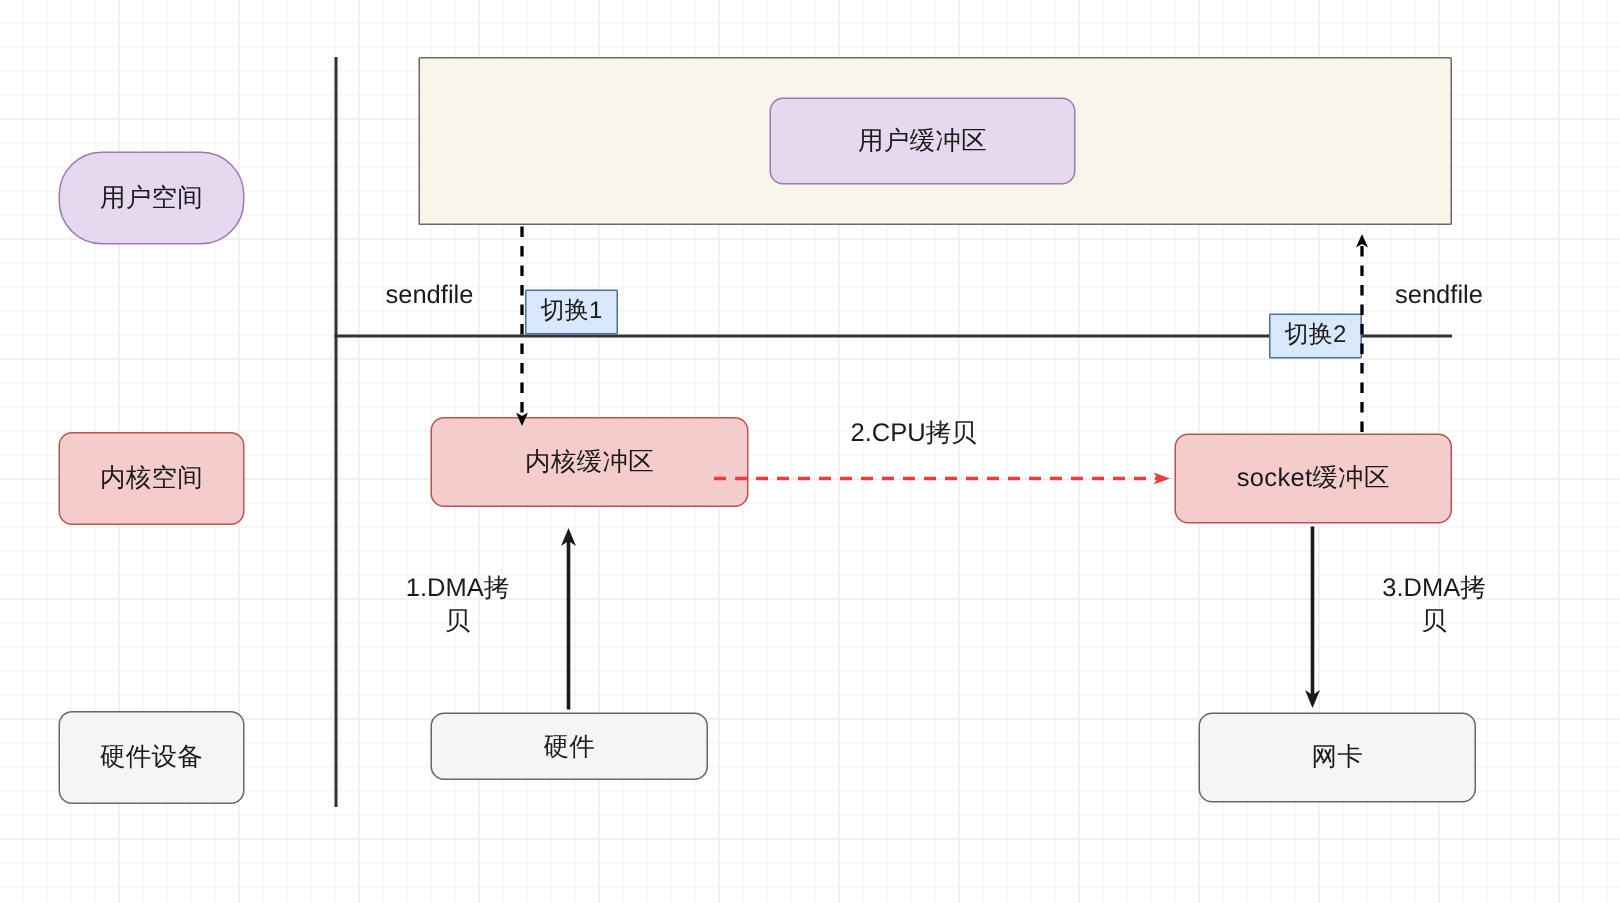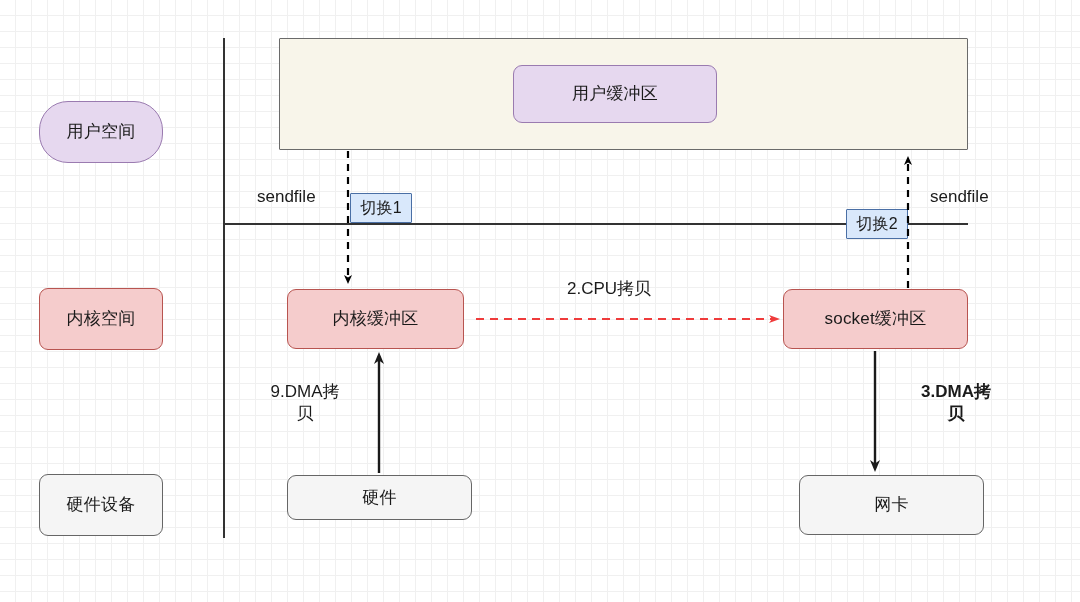--- a/index.html
+++ b/index.html
@@ -74,22 +74,22 @@
     width: 204px;
     height: 58px;
     background: #e6d8ef;
     border: 1.4px solid #9a7bb0;
     border-radius: 9px;
   }
 
   
   .node-kernel-buffer {
     left: 287px;
-    top: 289px;
-    width: 177px;
+    top: 278px;
+    width: 212px;
     height: 60px;
     background: #f5cccc;
     border: 1.4px solid #b85450;
     border-radius: 9px;
   }
   .node-socket-buffer {
     left: 783px;
     top: 289px;
     width: 185px;
     height: 60px;
@@ -138,21 +138,21 @@
     color: #1a1a1a;
     font-size: 17px;
     line-height: 1.3;
     white-space: pre;
     text-align: center;
   }
   .txt-sendfile-l { left: 257px; top: 186px; }
   .txt-sendfile-r { left: 930px; top: 186px; }
   .txt-cpu        { left: 567px; top: 278px; }
   .txt-dma1       { left: 261px; top: 381px; text-align: center; width: 88px; }
-  .txt-dma3       { left: 912px; top: 381px; text-align: center; width: 88px; font-weight: bold; }
+  .txt-dma3       { left: 912px; top: 381px; text-align: center; width: 88px; }
 
   
   .vline {
     position: absolute;
     left: 223px;
     top: 38px;
     width: 2px;
     height: 500px;
     background: #333333;
   }
@@ -215,21 +215,21 @@
   <div class="node switch-chip chip-1">
     <span>切换1</span>
   </div>
   <div class="node switch-chip chip-2">
     <span>切换2</span>
   </div>
 
   <div class="txt txt-sendfile-l">sendfile</div>
   <div class="txt txt-sendfile-r">sendfile</div>
   <div class="txt txt-cpu">2.CPU拷贝</div>
-  <div class="txt txt-dma1">9.DMA拷
+  <div class="txt txt-dma1">1.DMA拷
 贝</div>
   <div class="txt txt-dma3">3.DMA拷
 贝</div>
 
   <svg class="overlay" viewBox="0 0 1080 602">
     <defs>
       <marker id="mk-black" markerWidth="10" markerHeight="10" refX="6" refY="4" orient="auto" markerUnits="userSpaceOnUse">
         <path d="M0,0 L9,4 L0,8 L2.4,4 Z" fill="#000000"></path>
       </marker>
       <marker id="mk-black-up" markerWidth="10" markerHeight="10" refX="6" refY="4" orient="auto" markerUnits="userSpaceOnUse">

